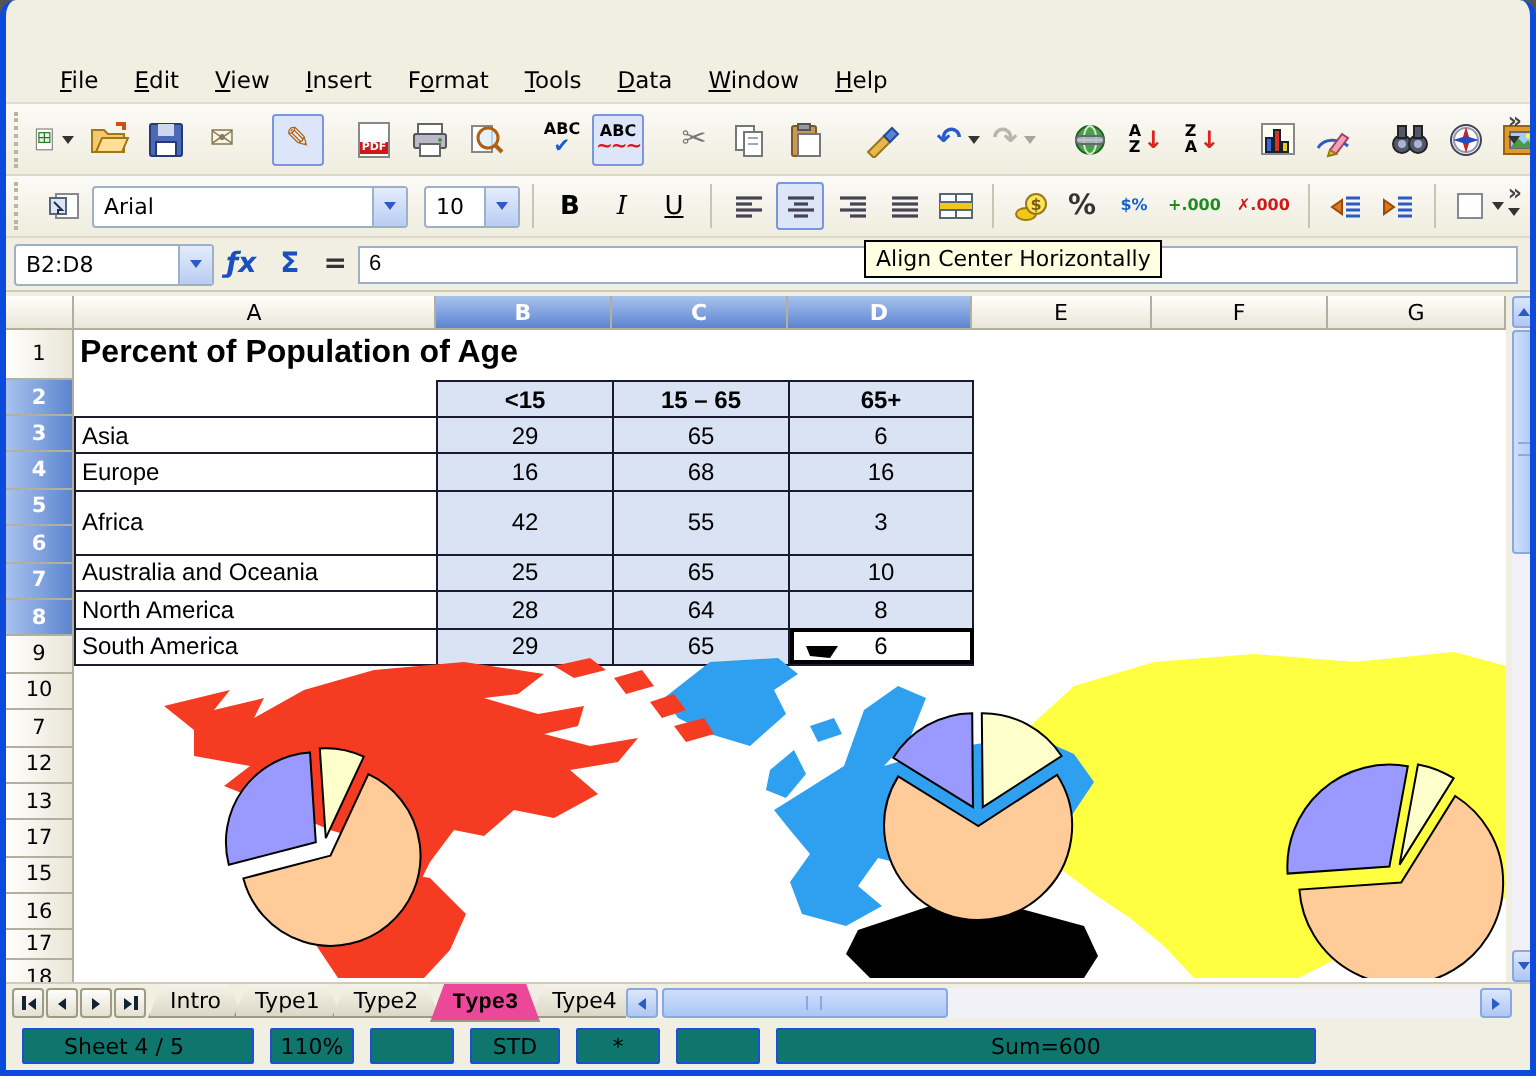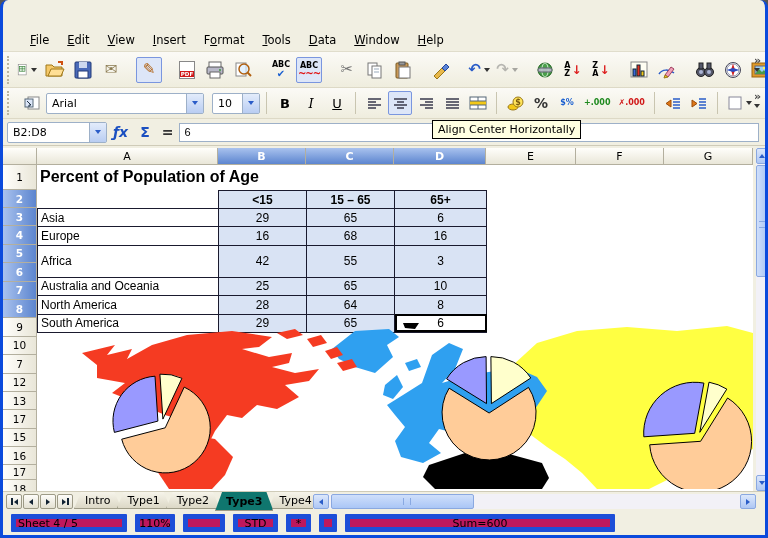--- a/index.html
+++ b/index.html
@@ -108,33 +108,33 @@
   .tabrow { position:absolute; left:0; top:491px; width:762px; height:20px; background:#f1efe2;
     display:flex; align-items:flex-start; border-top:1px solid #cfcbb8; }
   .navbtns { display:flex; gap:1px; margin:2px 2px 0 3px; }
   .navbtn { width:16px; height:15px; background:linear-gradient(180deg,#fdfcf9,#e4e1d2); border:1px solid #9d9a86;
     border-radius:2px; display:flex; align-items:center; justify-content:center; gap:1px; }
   .navbtn .bar { width:2px; height:7px; background:#123; }
   .tabs { display:flex; margin-left:4px; }
   .tab { height:17px; padding:1px 10px 0 10px; background:linear-gradient(180deg,#f6f4ea,#dcd8c6);
     border:1px solid #9d9a86; border-top:none; clip-path:polygon(7px 0,calc(100% - 7px) 0,100% 100%,0 100%);
     font-size:11px; display:flex; align-items:center; margin-left:-5px; }
-  .tab.active { background:#0f766e; font-weight:bold; height:19px; z-index:2; }
+  .tab.active { background:#ec4899; font-weight:bold; height:19px; z-index:2;font-family:Liberation Mono, monospace; }
   .hscroll { position:absolute; left:310px; top:2px; width:443px; height:15px; background:#f2f1f7; }
   .hsb-btn { position:absolute; top:0; width:16px; height:15px; background:linear-gradient(180deg,#dce7fb,#aec7f4);
     border:1px solid #8aa8e0; border-radius:2px; display:flex; align-items:center; justify-content:center; }
   .hthumb { position:absolute; left:18px; top:0; width:143px; height:15px;
     background:linear-gradient(180deg,#cfdffb,#aac6f6); border:1px solid #8aa8e0; border-radius:2px; }
   .hthumb:after { content:""; position:absolute; top:3px; bottom:3px; left:50%; width:6px;
     border-left:1px solid #89a9e2; border-right:1px solid #89a9e2; }
   
   .statusbar { position:absolute; left:0; top:511px; width:762px; height:24px; background:#f1efe2;
     display:flex; align-items:center; font-size:11px; }
-  .sfield { height:18px; border:5px solid #1d4ed8; border-radius:1px; display:flex; align-items:center;
-    padding:0 2px; margin-left:8px; background:#be185d; }
+  .sfield { height:18px; border:1px solid #1d4ed8; border-radius:1px; display:flex; align-items:center;
+    padding:0 20px; margin-left:8px; background:#0f766e; }
   .sfield.center { justify-content:center; }
 </style>
 </head>
 <body>
 
 <div class="window">
 
 
   <div class="menubar">
     <span class="menu-item"><u>F</u>ile</span>

